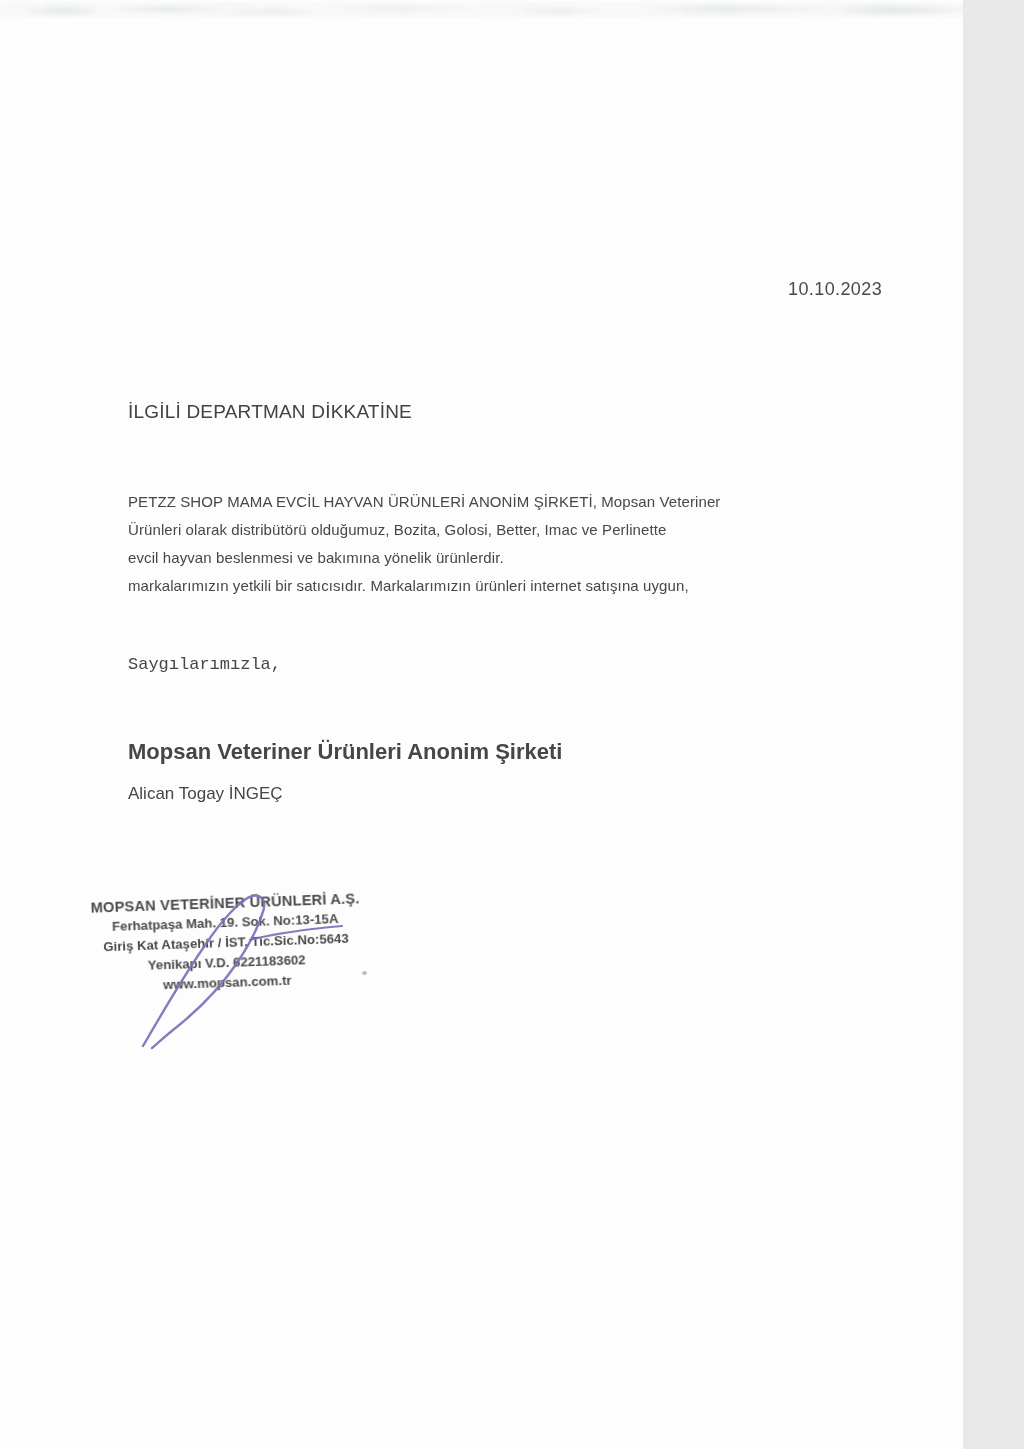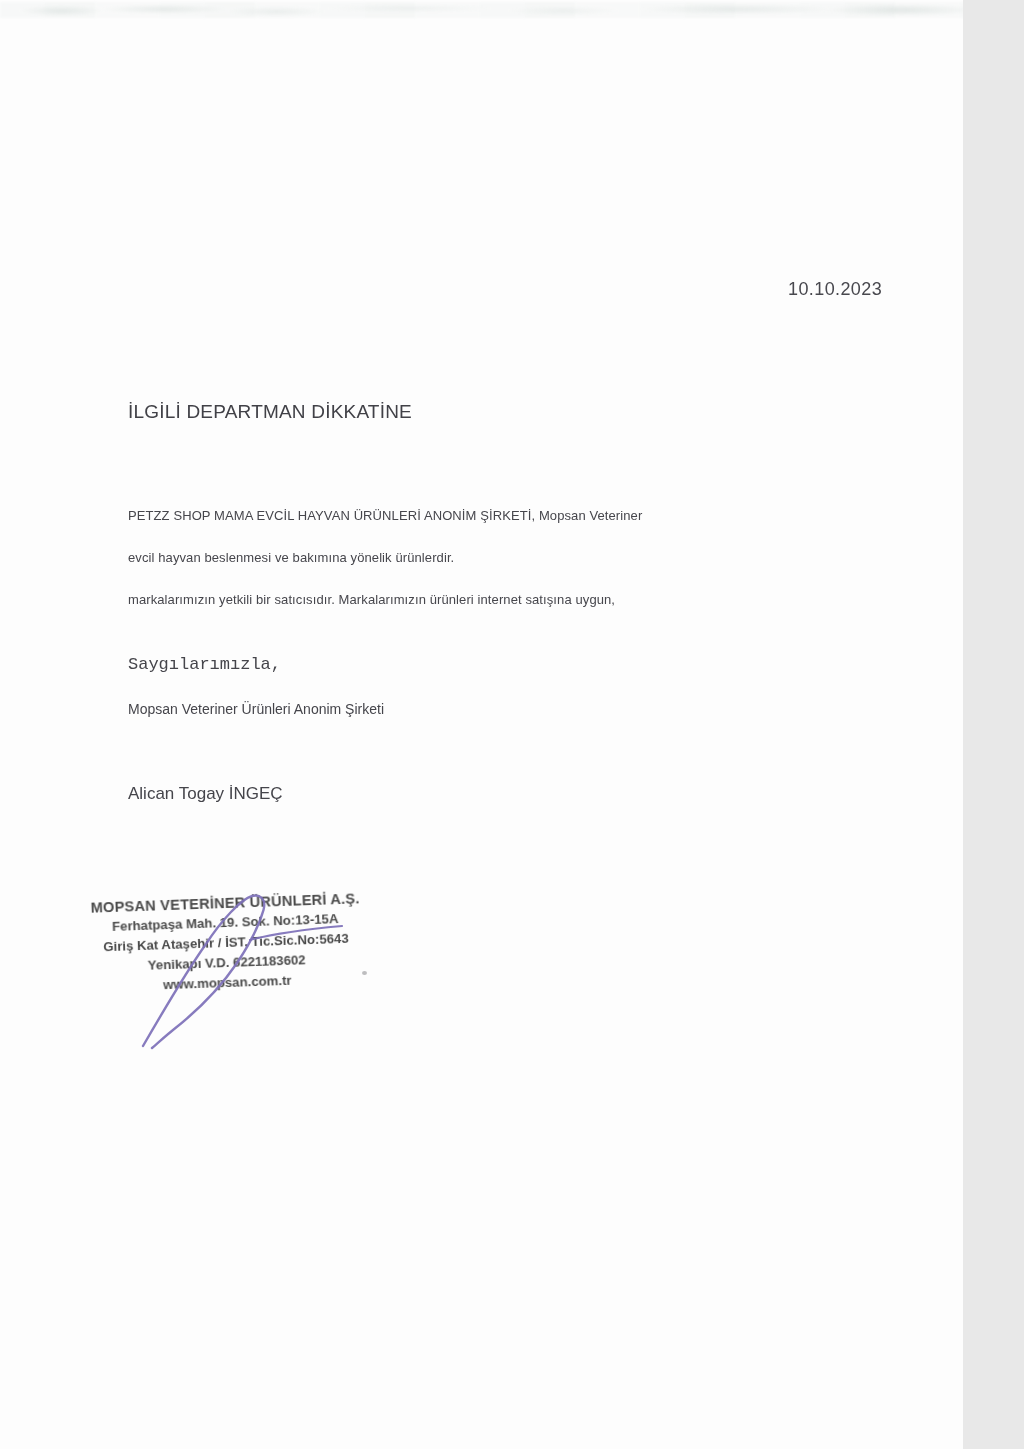--- a/index.html
+++ b/index.html
@@ -38,24 +38,24 @@
         rgba(190,203,198,0.11) 45px 95px,
         rgba(170,186,180,0.05) 95px 160px);
     filter: blur(1.2px);
   }
   .txt { position: absolute; filter: blur(0.3px); white-space: nowrap; }
 
   .date-line   { left: 788px; top: 279px; font-size: 18px; letter-spacing: 0.4px; color: #48484e; }
   .heading     { left: 128px; top: 401px; font-size: 19px; letter-spacing: 0.2px; color: #414147; }
 
   .body-block  { position: absolute; left: 128px; top: 488px; filter: blur(0.3px); }
-  .body-line   { font-size: 13px; line-height: 28px; letter-spacing: 0.1px; white-space: nowrap; color: #46464c; margin-top: 14px; }
+  .body-line   { font-size: 15px; line-height: 28px; letter-spacing: 0.1px; white-space: nowrap; color: #46464c; }
 
   .closing     { left: 128px; top: 655px; font-size: 17px; font-family: Liberation Mono, monospace; }
-  .company     { left: 128px; top: 701px; font-size: 14px; }
+  .company     { left: 128px; top: 739px; font-size: 22px; font-weight: bold; }
   .sender-name { left: 128px; top: 784px; font-size: 17px; }
 
   .stamp {
     position: absolute;
     left: 92px;
     top: 893px;
     width: 268px;
     transform: rotate(-2deg);
     transform-origin: 50% 50%;
     text-align: center;
@@ -95,20 +95,21 @@
 <div class="page">
 
   <div class="scan-artifact"></div>
 
   <div class="txt date-line">10.10.2023</div>
 
   <div class="txt heading">İLGİLİ DEPARTMAN DİKKATİNE</div>
 
   <div class="body-block">
     <div class="body-line">PETZZ SHOP MAMA EVCİL HAYVAN ÜRÜNLERİ ANONİM ŞİRKETİ, Mopsan Veteriner</div>
+    <div class="body-line">Ürünleri olarak distribütörü olduğumuz, Bozita, Golosi, Better, Imac ve Perlinette</div>
     <div class="body-line">evcil hayvan beslenmesi ve bakımına yönelik ürünlerdir.</div>
     <div class="body-line">markalarımızın yetkili bir satıcısıdır. Markalarımızın ürünleri internet satışına uygun,</div>
   </div>
 
   <div class="txt closing">Saygılarımızla,</div>
 
   <div class="txt company">Mopsan Veteriner Ürünleri Anonim Şirketi</div>
 
   <div class="txt sender-name">Alican Togay İNGEÇ</div>
 

